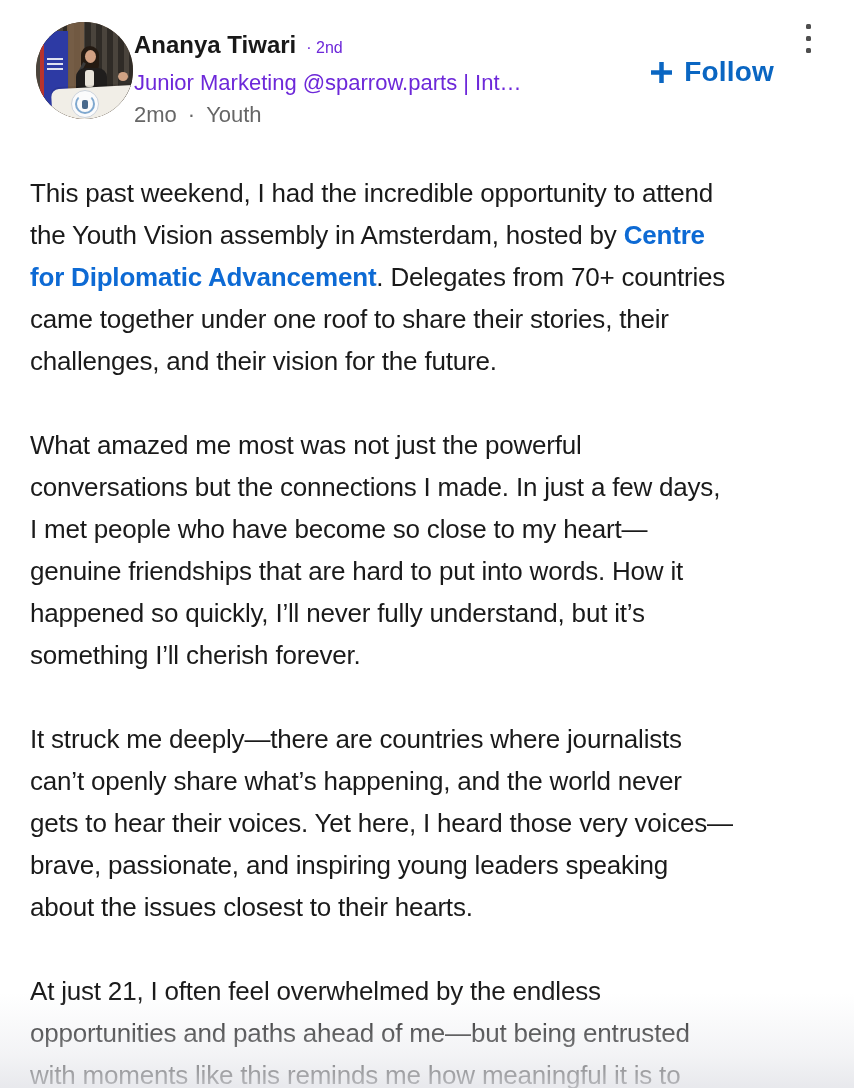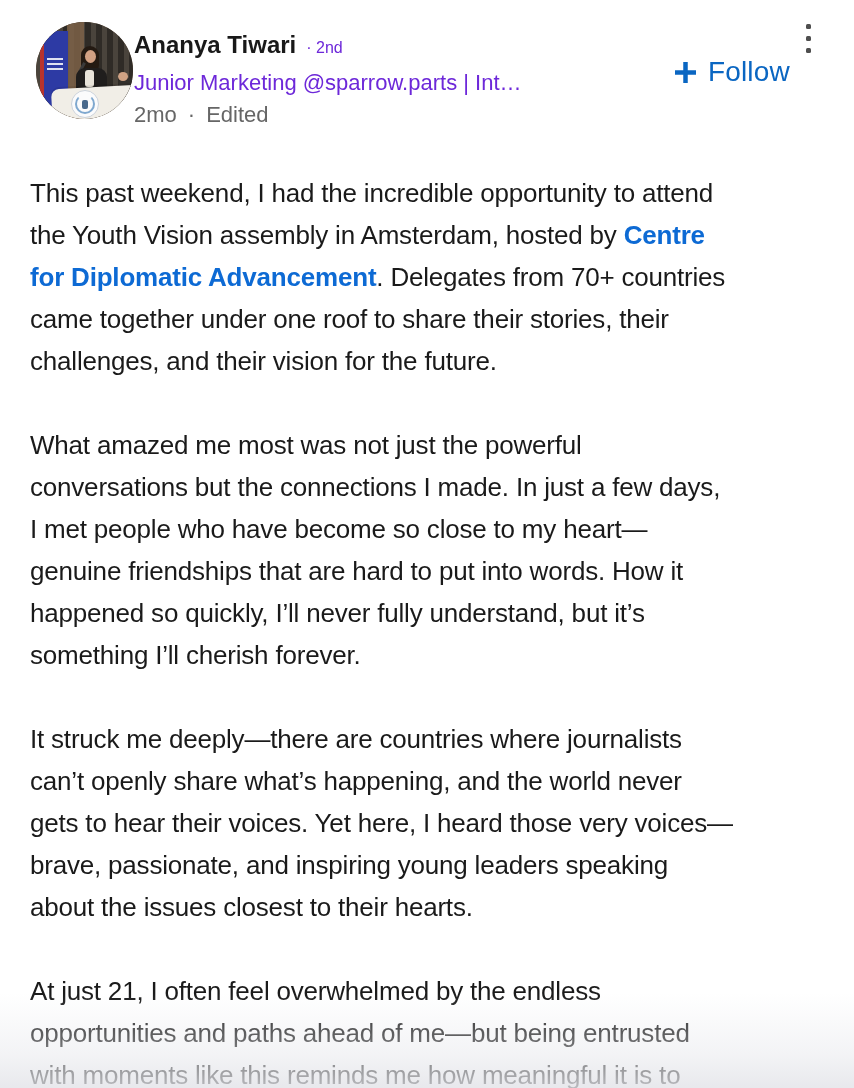--- a/index.html
+++ b/index.html
@@ -46,24 +46,24 @@
   .id-block { margin-left: 104px; padding-top: 8px; }
   .name-row { display: flex; align-items: baseline; gap: 10px; font-size: 24px; line-height: 30px; }
   .name { font-weight: 700; color: #191919; cursor: pointer; }
   .degree { color: #6d28d9; font-size: 16px; font-weight: 400; }
   .headline { margin-top: 6px; font-size: 22px; line-height: 28px; color: #6d28d9;
     white-space: nowrap; max-width: 470px; overflow: hidden; }
   .meta { margin-top: 4px; font-size: 22px; line-height: 28px; color: #666666;
     display: flex; align-items: center; gap: 11px; }
 
   .follow {
-    position: absolute; top: 56px; right: 64px;
+    position: absolute; top: 56px; right: 80px;
     display: flex; align-items: center; gap: 9px;
     background: none; border: none; padding: 0; cursor: pointer;
-    color: #0a66c2; font-family: inherit; font-size: 28px; font-weight: 400; letter-spacing: .2px;
+    color: #0a66c2; font-family: inherit; font-size: 28px; font-weight: 700; letter-spacing: .2px;
   }
   .follow svg { display: block; }
 
   .overflow {
     position: absolute; top: 22px; right: 41px;
     background: none; border: none; padding: 2px; cursor: pointer;
   }
   .dots { display: flex; flex-direction: column; gap: 7px; }
   .dot { width: 5px; height: 5px; border-radius: 1.5px; background: #4e4e4e; }
 
@@ -105,21 +105,21 @@
 
     <div class="id-block">
       <div class="name-row">
         <span class="name">Ananya Tiwari</span>
         <span class="degree">· 2nd</span>
       </div>
       <div class="headline">Junior Marketing @sparrow.parts | Int…</div>
       <div class="meta">
         <span>2mo</span>
         <span>·</span>
-        <span>Edited</span>
+        <span>Youth</span>
       </div>
     </div>
 
     <button class="follow">
       <svg width="27" height="27" viewBox="0 0 27 27">
         <line x1="13.5" y1="3" x2="13.5" y2="24" stroke="#0a66c2" stroke-width="4.5"></line>
         <line x1="3" y1="13.5" x2="24" y2="13.5" stroke="#0a66c2" stroke-width="4.5"></line>
       </svg>
       <span>Follow</span>
     </button>

